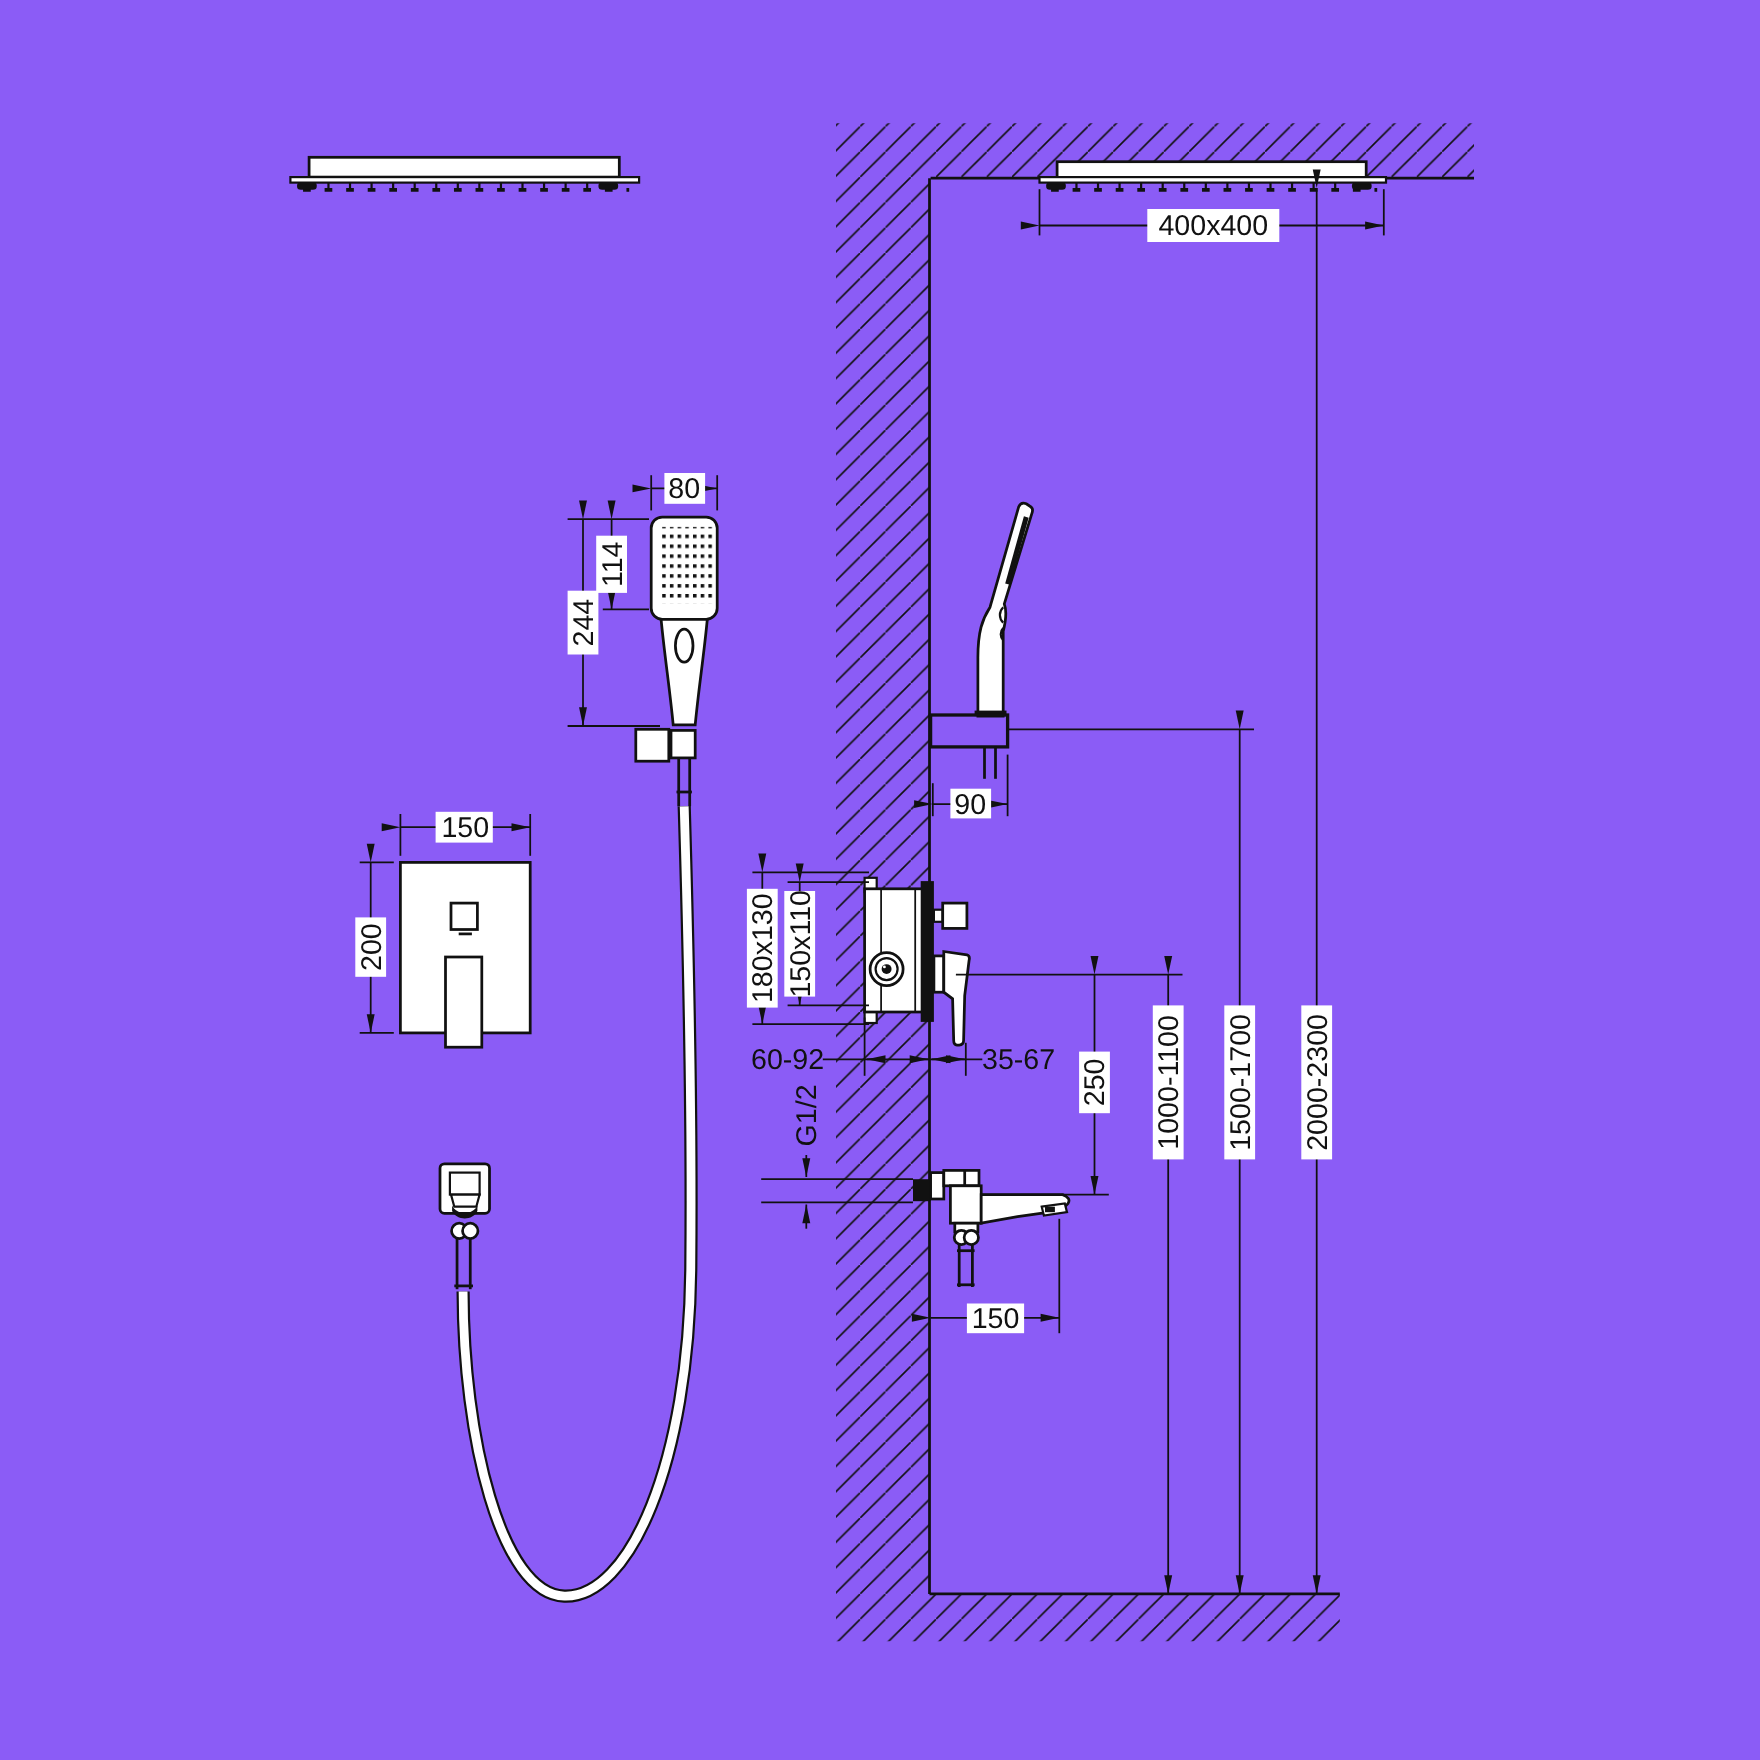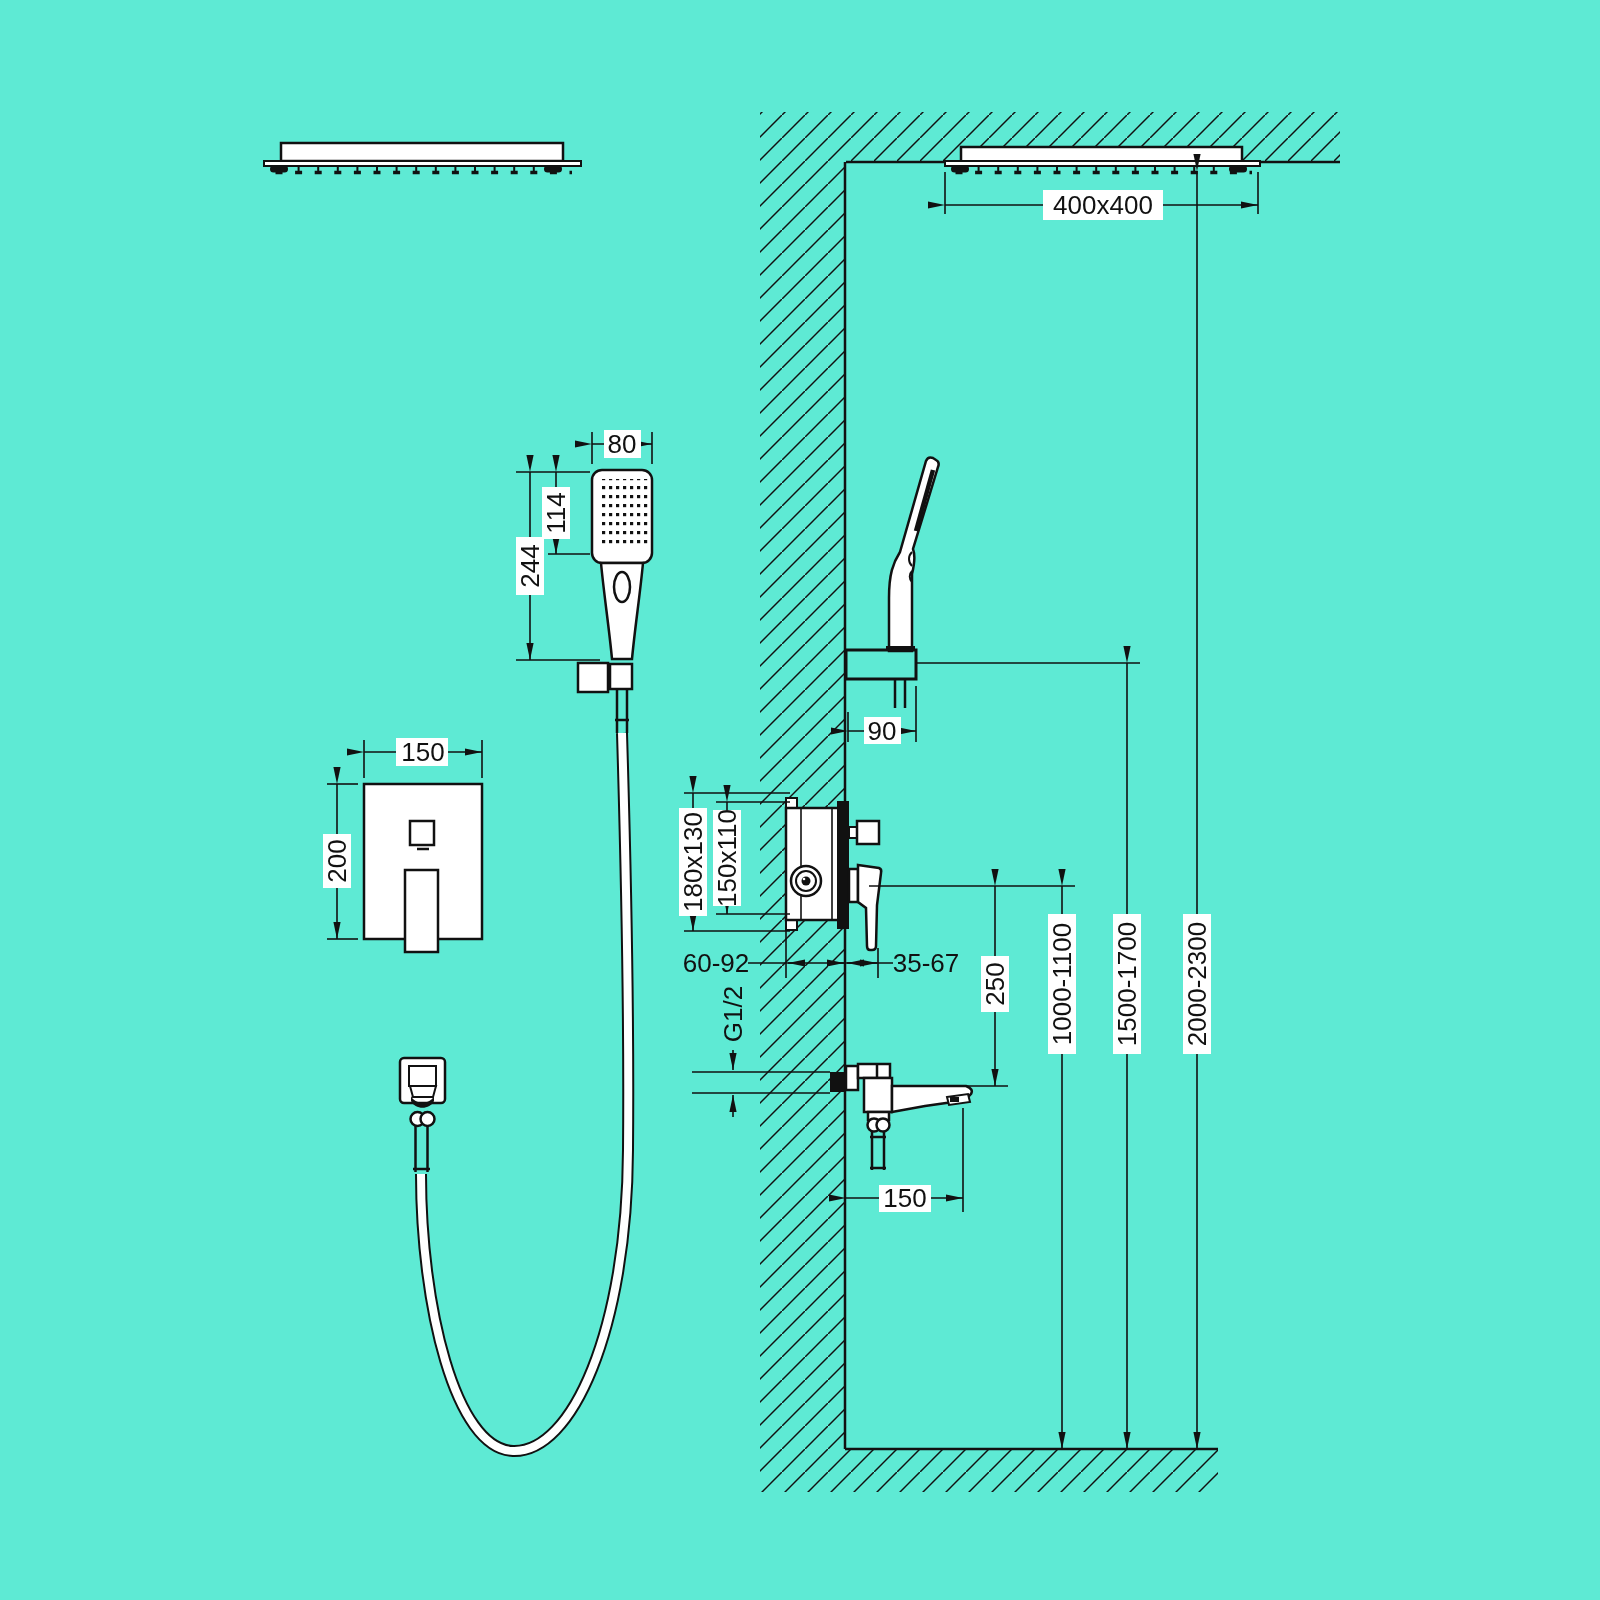--- a/index.html
+++ b/index.html
@@ -1,16 +1,16 @@
 <!DOCTYPE html>
 <html><head>
 <meta charset="utf-8">
 <style>
   html,body{margin:0;padding:0;background:#fff;}
-  .page{width:1600px;height:1600px;background:#5eead4;position:relative;font-family:"Liberation Sans",sans-serif;}
+  .page{width:1600px;height:1600px;background:#8b5cf6;position:relative;font-family:"Liberation Sans",sans-serif;}
   svg{display:block;}
   svg text{font-family:"Liberation Sans","DejaVu Sans",sans-serif;font-size:26px;fill:#111;}
   .ln{stroke:#111;stroke-width:2.5;fill:none;}
   .thin{stroke:#111;stroke-width:1.6;fill:none;}
   .dim{stroke:#111;stroke-width:1.6;fill:none;}
   .wfill{fill:#fff;stroke:#111;stroke-width:2.5;}
   .wfill2{fill:#fff;stroke:#111;stroke-width:2;}
   .blk{fill:#111;stroke:none;}
   .bg{fill:#fff;stroke:none;}
 </style>

